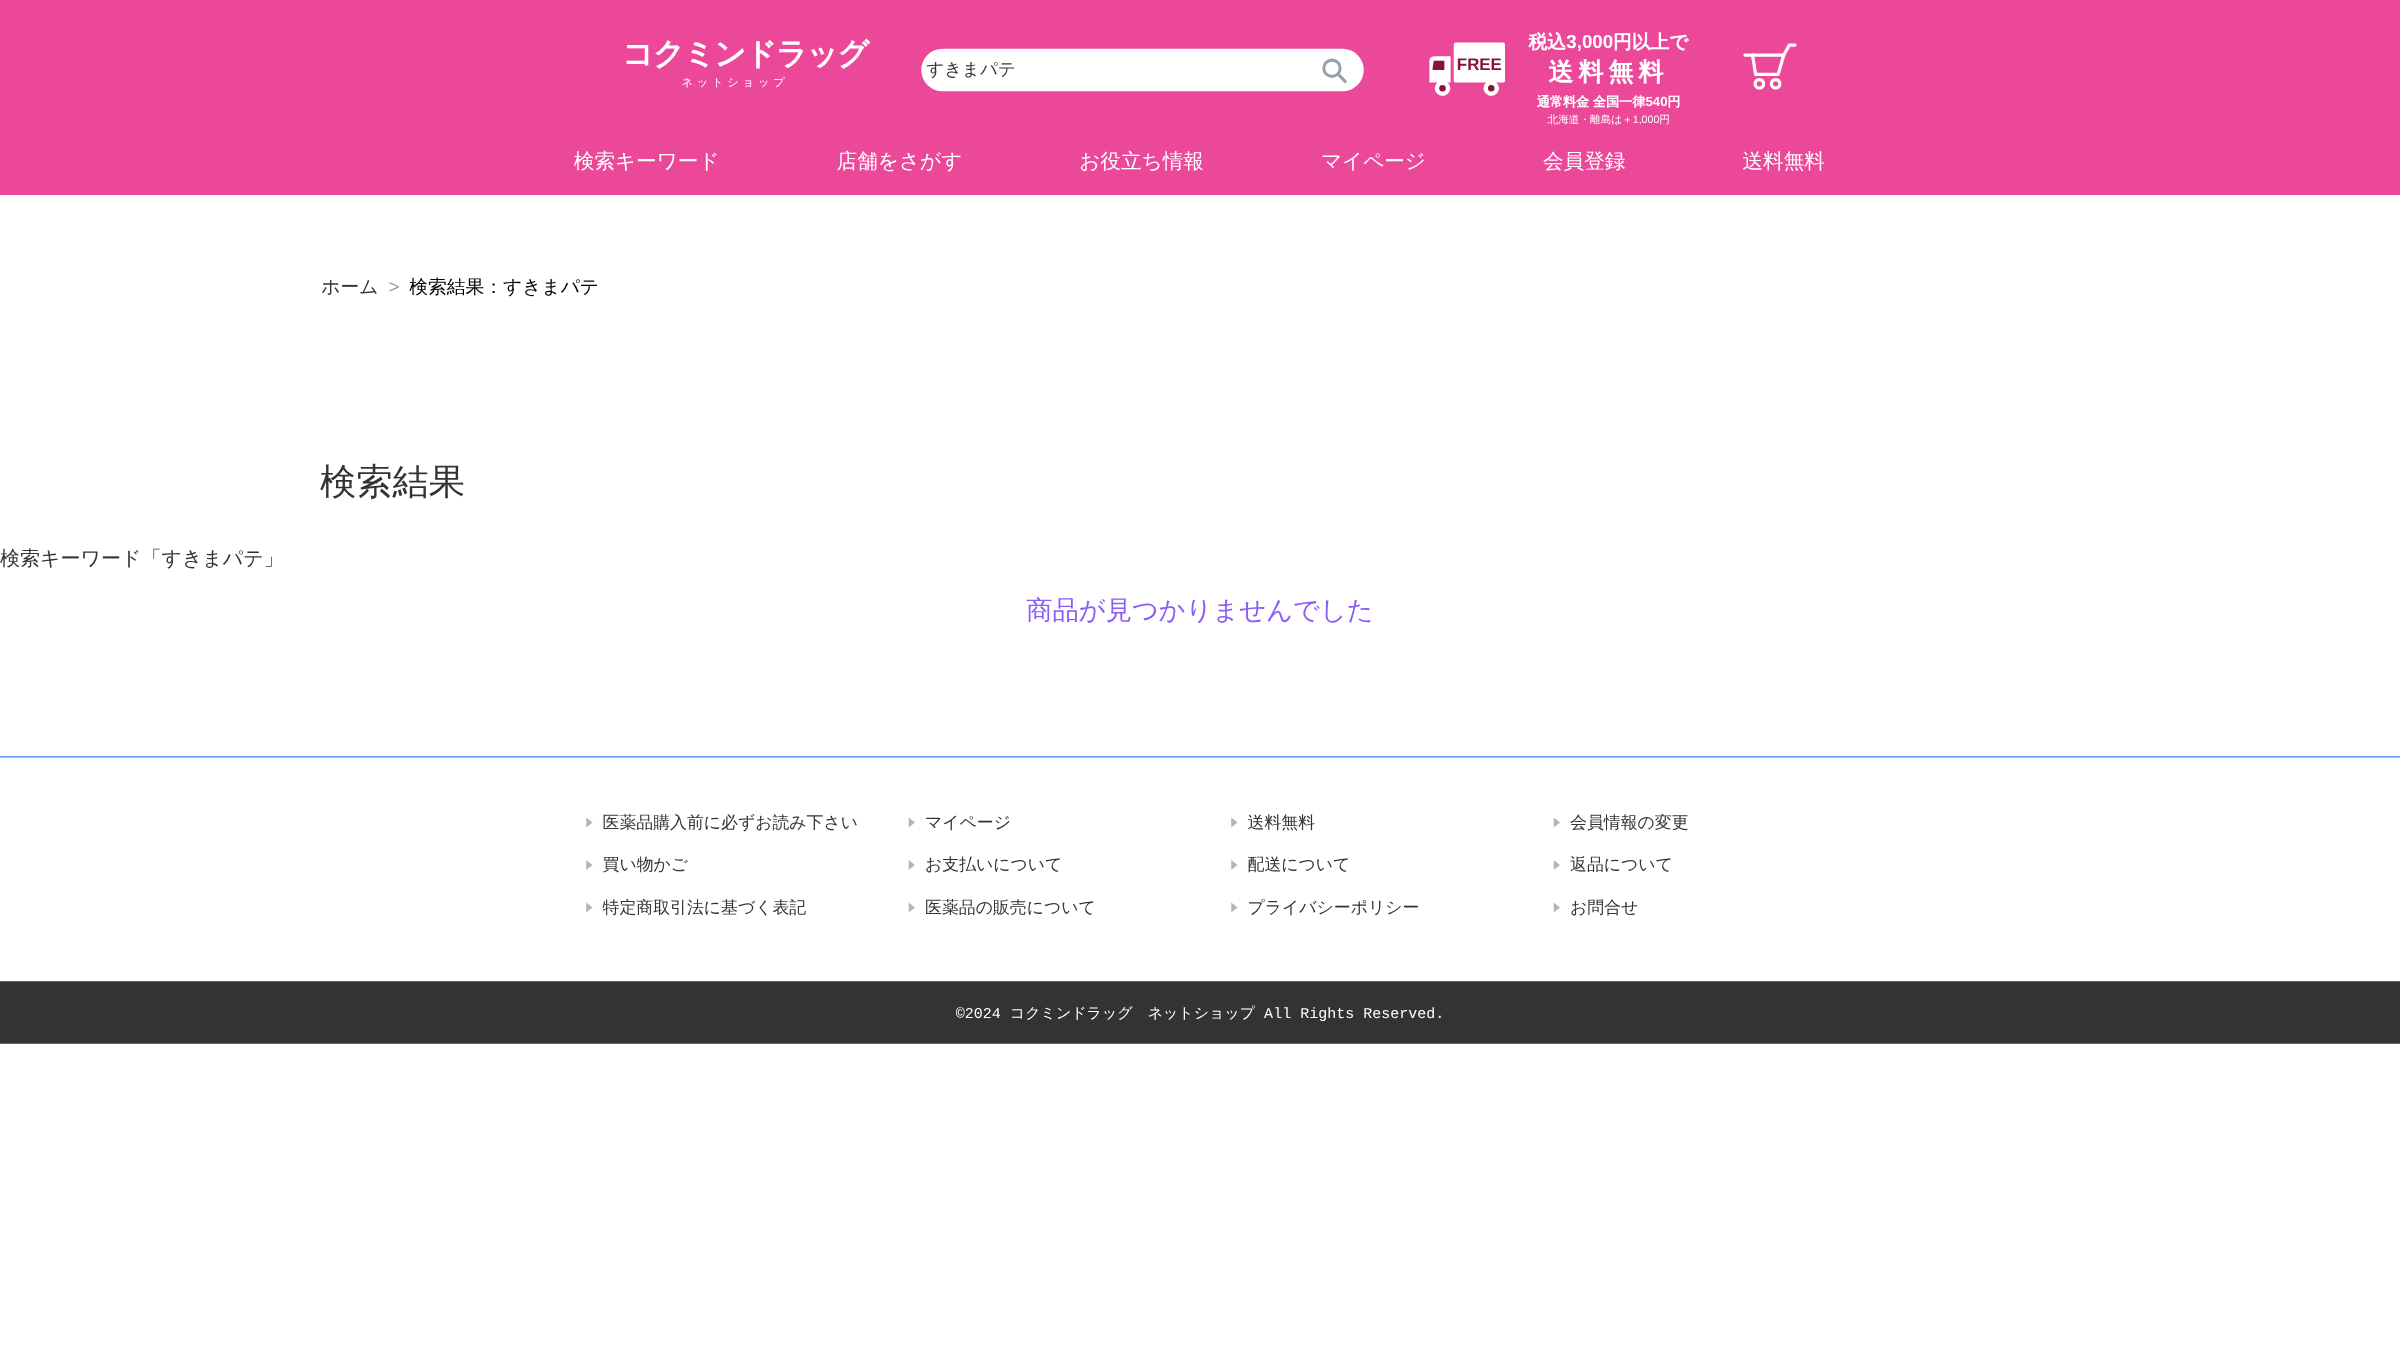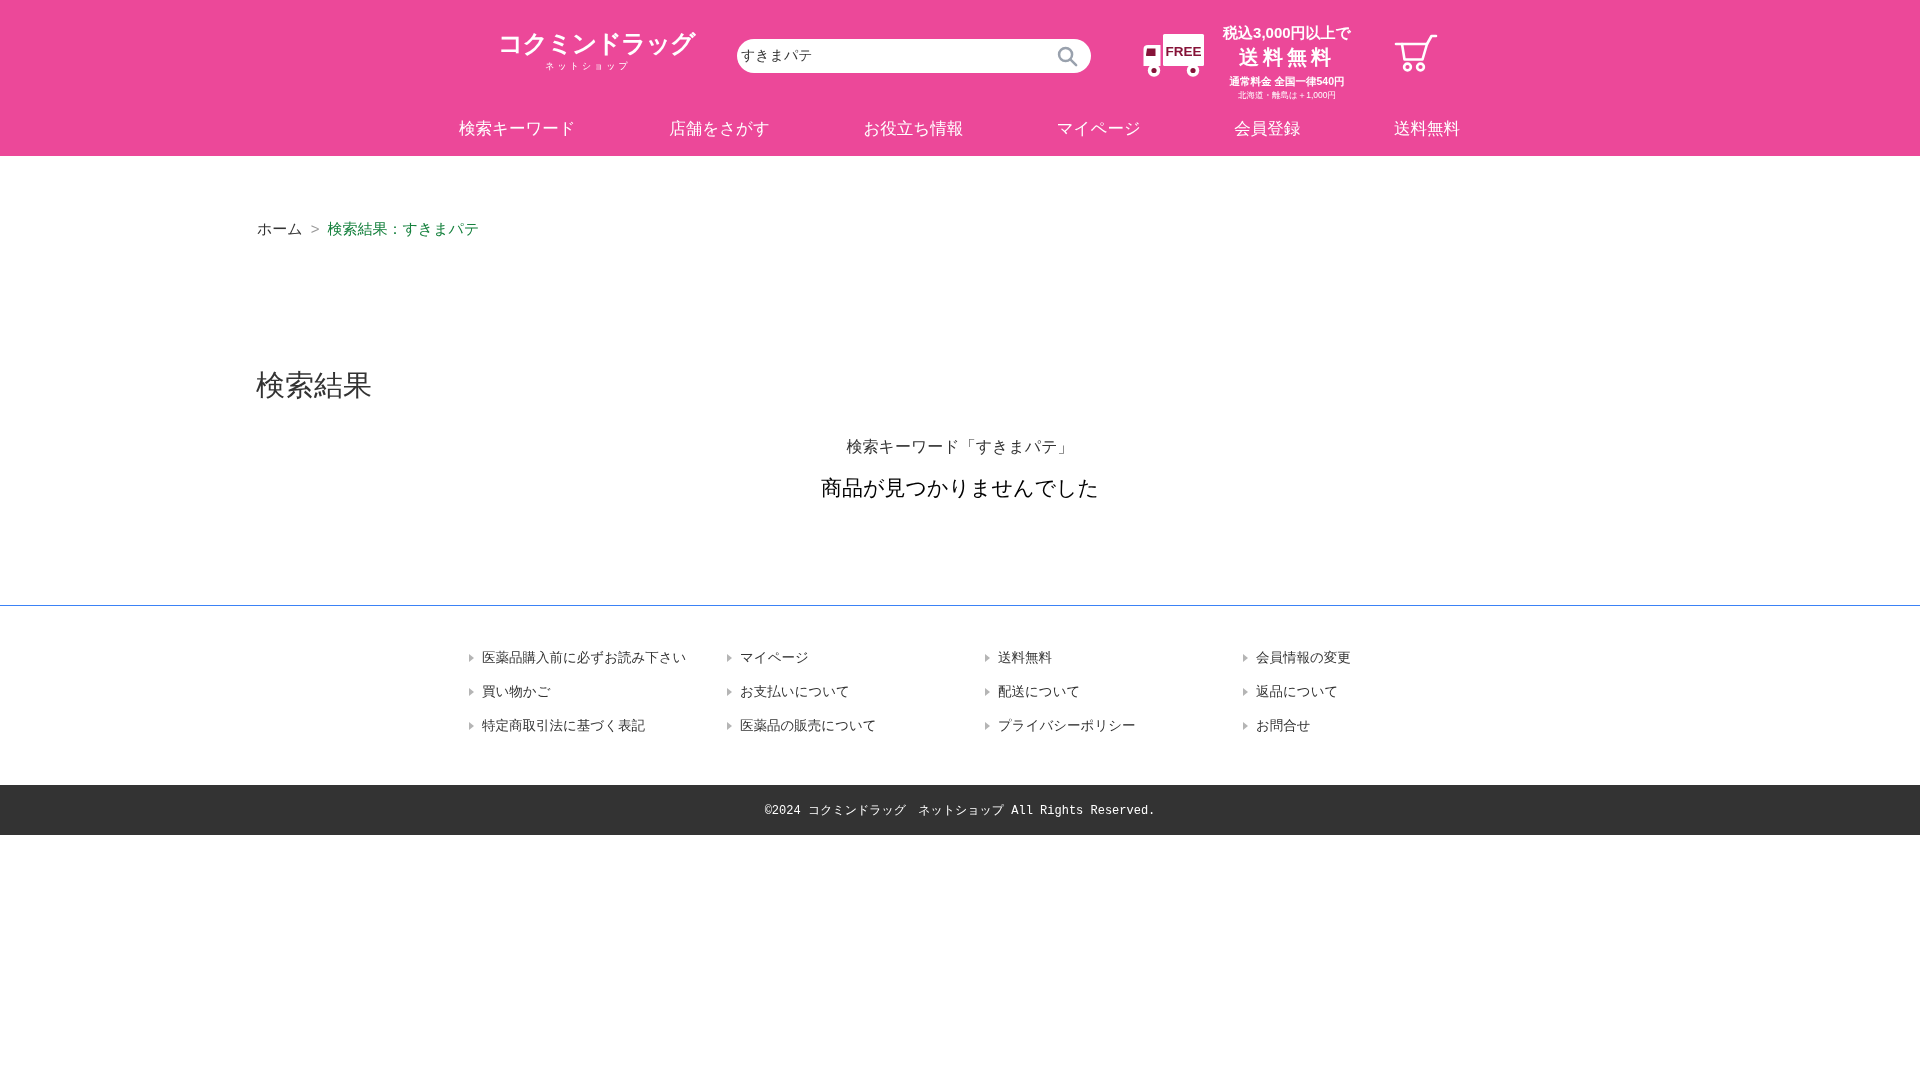--- a/index.html
+++ b/index.html
@@ -28,26 +28,26 @@
 
   .cart-btn { position: absolute; left: 1394px; top: 33px; background: transparent; border: none; cursor: pointer; }
 
   .main-nav { position: absolute; left: 459px; top: 118px; width: 1001px; display: flex; justify-content: space-between; }
   .nav-item { color: #fff; text-decoration: none; font-size: 16.5px; white-space: nowrap; }
 
   
   .breadcrumb { position: absolute; left: 257px; top: 220px; font-size: 15px; }
   .breadcrumb a { color: #333; text-decoration: none; }
   .crumb-sep { color: #999; margin: 0 8px; }
-  .crumb-current { color: #15803d; }
+  .crumb-current { color: #000000; }
 
   
   .page-title { position: absolute; left: 256px; top: 366px; font-size: 29px; font-weight: 400; color: #333; }
-  .keyword-line { position: absolute; left: 0; top: 437px; width: 1920px; text-align: center; font-size: 16px; color: #333; }
-  .no-results { position: absolute; left: 0; top: 474px; width: 1920px; text-align: center; font-size: 21px; color: #000000; }
+  .keyword-line { position: absolute; left: 0; top: 437px; width: 1920px; font-size: 16px; color: #333; }
+  .no-results { position: absolute; left: 0; top: 474px; width: 1920px; text-align: center; font-size: 21px; color: #8b5cf6; }
 
   
   .footer-links { position: absolute; left: 0; top: 605px; width: 1920px; border-top: 1px solid #3b82f6; padding: 42px 0 0 469px; display: flex; }
   .f-col { width: 258px; }
   .f-link { display: flex; align-items: center; height: 20px; margin-bottom: 14px; text-decoration: none; color: #333; font-size: 13.5px; white-space: nowrap; }
   .tri { width: 0; height: 0; border-left: 5px solid #b5b5b5; border-top: 4px solid transparent; border-bottom: 4px solid transparent; margin-right: 8px; flex: 0 0 auto; }
 
   .copyright-bar { position: absolute; left: 0; top: 785px; width: 1920px; height: 50px; background: #333; display: flex; align-items: center; justify-content: center; font-family: Liberation Mono, monospace; }
   .copyright-text { color: #fff; font-size: 12px; }
 </style>

